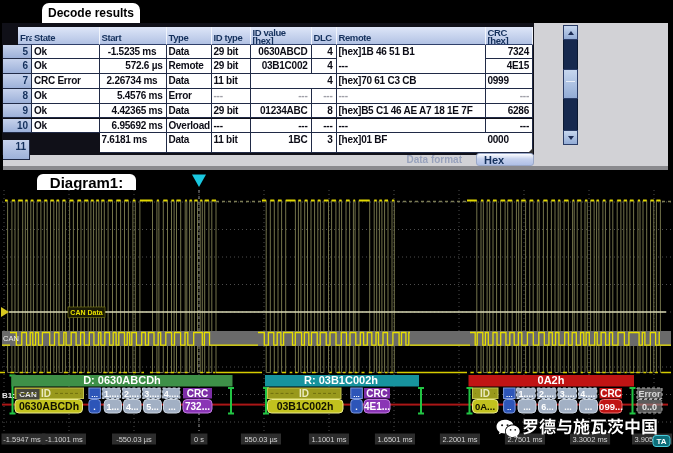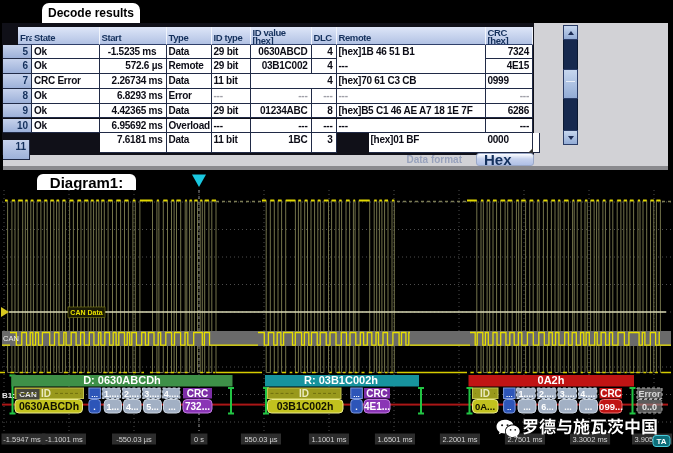--- a/index.html
+++ b/index.html
@@ -18,21 +18,21 @@
 .dc{position:absolute;background:#fff;color:#0c0c16;font-size:10px;font-weight:bold;line-height:9.6px;letter-spacing:-0.25px;
  padding:2px 3px 0 2px;border-right:1px solid #202a46;border-bottom:1px solid #202a46;overflow:hidden}
 #tablewrap{position:absolute;left:2px;top:22.5px;width:532px;height:132px;background:#101018}
 #sb{position:absolute;left:563px;top:25px;width:15px;height:119.5px;background:#16294e;border:1px solid #0a1830}
 .sbtn{position:absolute;left:563px;width:15px;height:15px;background:linear-gradient(#c6d6ee,#93acd6);border:1px solid #2a3c66;
  color:#14305c;font-size:7px;text-align:center;line-height:14px}
 #sthumb{position:absolute;left:563px;top:69px;width:15px;height:30px;background:linear-gradient(#c6d6ee,#93acd6);border:1px solid #2a3c66}
 #sthumb div{margin:11px 2px 0 2px;height:1px;background:#5a718f;border-top:1px solid #e8eef8}
 #dflabel{position:absolute;left:380px;top:154px;width:82px;text-align:right;font-size:10px;font-weight:bold;color:#98a2bc}
 #dropdown{position:absolute;left:476px;top:152.5px;width:58px;height:13.5px;background:linear-gradient(#fdfeff 0%,#c6d2ee 45%,#b0c0e6 100%);
- border:1px solid #9aa8c8;border-radius:3px;font-size:15px;font-weight:bold;color:#14305c;padding-left:7px;line-height:12px}
+ border:1px solid #9aa8c8;border-radius:3px;font-size:11px;font-weight:bold;color:#14305c;padding-left:7px;line-height:12px}
 #ddtri{position:absolute;left:528px;top:148px;width:0;height:0;border-left:5px solid transparent;border-bottom:5px solid #333}
 </style></head>
 <body>
 <div id="page">
 <div id="panel"></div>
 <div id="panelstrip"></div>
 <div id="tab1">Decode results B 1</div>
 <div id="tab2">Diagram1: Ch1,B1</div>
 <div id="tablewrap"></div>
 <div class="hc" style="left:18px;top:26.5px;width:29px;height:18.0px;padding-top:7px">Frame</div>
@@ -57,30 +57,30 @@
 <div class="dc" style="left:32px;top:59.3px;width:67.5px;height:14.799999999999997px;">Ok</div>
 <div class="dc" style="left:99.5px;top:59.3px;width:67.0px;height:14.799999999999997px;text-align:right;">572.6 µs</div>
 <div class="dc" style="left:166.5px;top:59.3px;width:45.0px;height:14.799999999999997px;">Remote</div>
 <div class="dc" style="left:211.5px;top:59.3px;width:39.0px;height:14.799999999999997px;">29 bit</div>
 <div class="dc" style="left:250.5px;top:59.3px;width:61.0px;height:14.799999999999997px;text-align:right;">03B1C002</div>
 <div class="dc" style="left:311.5px;top:59.3px;width:25.0px;height:14.799999999999997px;text-align:right;">4</div>
 <div class="dc" style="left:336.5px;top:59.3px;width:149.0px;height:14.799999999999997px;">---</div>
 <div class="dc" style="left:485.5px;top:59.3px;width:47.5px;height:14.799999999999997px;text-align:right;">4E15</div>
 <div class="fc" style="left:3px;top:74.1px;width:29px;height:14.800000000000011px;text-align:right;">7</div>
 <div class="dc" style="left:32px;top:74.1px;width:67.5px;height:14.800000000000011px;">CRC Error</div>
-<div class="dc" style="left:99.5px;top:74.1px;width:67.0px;height:14.800000000000011px;text-align:right;">2.26734 ms</div>
+<div class="dc" style="left:99.5px;top:74.1px;width:67.0px;height:14.800000000000011px;text-align:center;">2.26734 ms</div>
 <div class="dc" style="left:166.5px;top:74.1px;width:45.0px;height:14.800000000000011px;">Data</div>
 <div class="dc" style="left:211.5px;top:74.1px;width:39.0px;height:14.800000000000011px;">11 bit</div>
 <div class="dc" style="left:250.5px;top:74.1px;width:83px;height:14.800000000000011px;text-align:right;">0A2</div>
 <div class="dc" style="left:311.5px;top:74.1px;width:25.0px;height:14.800000000000011px;text-align:right;">4</div>
 <div class="dc" style="left:336.5px;top:74.1px;width:149.0px;height:14.800000000000011px;">[hex]70 61 C3 CB</div>
 <div class="dc" style="left:485.5px;top:74.1px;width:47.5px;height:14.800000000000011px;text-align:left;">0999</div>
 <div class="fc" style="left:3px;top:88.9px;width:29px;height:14.799999999999997px;text-align:right;">8</div>
 <div class="dc" style="left:32px;top:88.9px;width:67.5px;height:14.799999999999997px;">Ok</div>
-<div class="dc" style="left:99.5px;top:88.9px;width:67.0px;height:14.799999999999997px;text-align:right;">6.8293 ms</div>
+<div class="dc" style="left:99.5px;top:88.9px;width:67.0px;height:14.799999999999997px;text-align:right;">5.4576 ms</div>
 <div class="dc" style="left:166.5px;top:88.9px;width:45.0px;height:14.799999999999997px;">Error</div>
 <div class="dc" style="left:211.5px;top:88.9px;width:39.0px;height:14.799999999999997px;color:#a0a0a8;">---</div>
 <div class="dc" style="left:250.5px;top:88.9px;width:61.0px;height:14.799999999999997px;text-align:right;color:#a0a0a8;">---</div>
 <div class="dc" style="left:311.5px;top:88.9px;width:25.0px;height:14.799999999999997px;text-align:right;color:#a0a0a8;">---</div>
 <div class="dc" style="left:336.5px;top:88.9px;width:149.0px;height:14.799999999999997px;color:#a0a0a8;">---</div>
 <div class="dc" style="left:485.5px;top:88.9px;width:47.5px;height:14.799999999999997px;text-align:right;color:#a0a0a8;">---</div>
 <div class="fc" style="left:3px;top:103.7px;width:29px;height:14.799999999999997px;text-align:right;">9</div>
 <div class="dc" style="left:32px;top:103.7px;width:67.5px;height:14.799999999999997px;">Ok</div>
 <div class="dc" style="left:99.5px;top:103.7px;width:67.0px;height:14.799999999999997px;text-align:right;">4.42365 ms</div>
 <div class="dc" style="left:166.5px;top:103.7px;width:45.0px;height:14.799999999999997px;">Data</div>
@@ -92,26 +92,26 @@
 <div class="fc" style="left:3px;top:118.5px;width:29px;height:14.800000000000011px;text-align:right;">10</div>
 <div class="dc" style="left:32px;top:118.5px;width:67.5px;height:14.800000000000011px;">Ok</div>
 <div class="dc" style="left:99.5px;top:118.5px;width:67.0px;height:14.800000000000011px;text-align:right;">6.95692 ms</div>
 <div class="dc" style="left:166.5px;top:118.5px;width:45.0px;height:14.800000000000011px;">Overload</div>
 <div class="dc" style="left:211.5px;top:118.5px;width:39.0px;height:14.800000000000011px;">---</div>
 <div class="dc" style="left:250.5px;top:118.5px;width:61.0px;height:14.800000000000011px;text-align:right;">---</div>
 <div class="dc" style="left:311.5px;top:118.5px;width:25.0px;height:14.800000000000011px;text-align:right;">---</div>
 <div class="dc" style="left:336.5px;top:118.5px;width:149.0px;height:14.800000000000011px;">---</div>
 <div class="dc" style="left:485.5px;top:118.5px;width:47.5px;height:14.800000000000011px;text-align:right;">---</div>
 <div class="fc" style="left:3px;top:140px;width:27px;height:20.19999999999999px;text-align:right;">11</div>
-<div class="dc" style="left:99.5px;top:133.3px;width:67.0px;height:20.19999999999999px;text-align:right;">7.6181 ms</div>
+<div class="dc" style="left:99.5px;top:133.3px;width:67.0px;height:20.19999999999999px;text-align:left;">7.6181 ms</div>
 <div class="dc" style="left:166.5px;top:133.3px;width:45.0px;height:20.19999999999999px;">Data</div>
 <div class="dc" style="left:211.5px;top:133.3px;width:39.0px;height:20.19999999999999px;">11 bit</div>
 <div class="dc" style="left:250.5px;top:133.3px;width:61.0px;height:20.19999999999999px;text-align:right;">1BC</div>
 <div class="dc" style="left:311.5px;top:133.3px;width:25.0px;height:20.19999999999999px;text-align:right;">3</div>
-<div class="dc" style="left:336.5px;top:133.3px;width:171px;height:20.19999999999999px;margin-left:32px;">[hex]01 BF</div>
+<div class="dc" style="left:336.5px;top:133.3px;width:171px;height:20.19999999999999px;">[hex]01 BF</div>
 <div class="dc" style="left:485.5px;top:133.3px;width:47.5px;height:20.19999999999999px;text-align:left;">0000</div>
 <div id="sb"></div>
 <div class="sbtn" style="top:25px">
       <div style="margin:5px auto 0;width:0;height:0;border-left:3.5px solid transparent;border-right:3.5px solid transparent;border-bottom:4.5px solid #1c2c55"></div>
     </div>
 <div id="sthumb">
       <div></div>
     </div>
 <div class="sbtn" style="top:129.5px">
       <div style="margin:5px auto 0;width:0;height:0;border-left:3.5px solid transparent;border-right:3.5px solid transparent;border-top:4.5px solid #1c2c55"></div>

